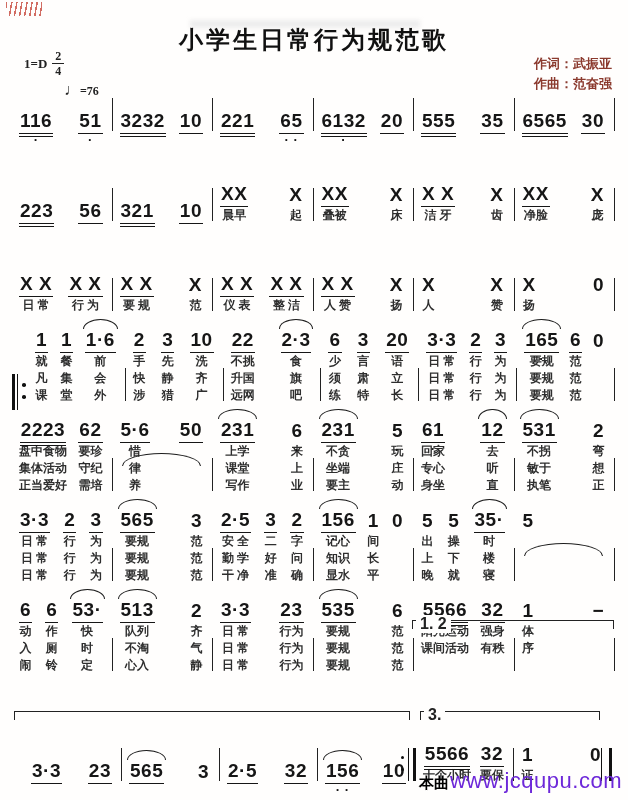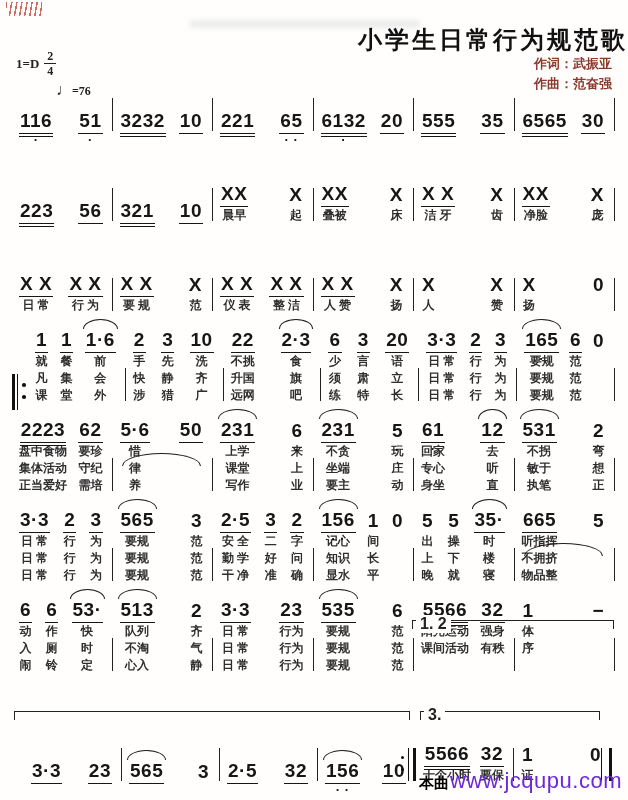--- a/index.html
+++ b/index.html
@@ -1,22 +1,22 @@
 <!DOCTYPE html>
 <html><head>
 <meta charset="utf-8">
 <style>
   html,body{margin:0;padding:0;background:#ffffff;}
   #page{position:relative;width:628px;height:800px;background:#fffefd;overflow:hidden;
         font-family:"Liberation Serif", serif;color:#1c1c1c;}
 
   
-  #title{position:absolute;top:24px;left:0;right:0;text-align:right;
+  #title{position:absolute;top:24px;left:0;right:0;text-align:center;
          font-size:24px;font-weight:700;letter-spacing:3px;color:#111;}
-  #keyblock{position:absolute;top:50px;left:16px;font-size:13px;color:#222;}
+  #keyblock{position:absolute;top:50px;left:24px;font-size:13px;color:#222;}
   #keyrow{display:flex;align-items:center;gap:5px;font-weight:700;}
   .frac{display:inline-flex;flex-direction:column;align-items:center;font-size:12px;line-height:12px;font-weight:700;}
   .frac .num{border-bottom:1.3px solid #222;padding:0 3px 1px;}
   .frac .den{padding-top:1px;}
   #temporow{margin-top:4px;font-weight:700;font-size:12px;margin-left:40px;}
   #temporow .qnote{font-size:16px;}
   #credits{position:absolute;top:54px;right:16px;text-align:right;
            font-size:13px;font-weight:700;line-height:20px;color:#8b3a2e;}
 
   
@@ -640,26 +640,20 @@
               <div class="ly">时</div>
               <div class="ly">楼</div>
               <div class="ly">寝</div>
             </div>
           </div>
         </div>
         <div class="meas">
           <div class="nrow">
             <div class="marc"></div>
             <div class="gcol">
-              <div class="note u1">665</div>
-              <div class="ly">听指挥</div>
-              <div class="ly">不拥挤</div>
-              <div class="ly">物品整</div>
-            </div>
-            <div class="gcol">
               <div class="note">5</div>
               <div class="ly"></div>
               <div class="ly"></div>
               <div class="ly"></div>
             </div>
           </div>
         </div>
       </div>
       <div class="sys sys7">
         <div class="meas">

